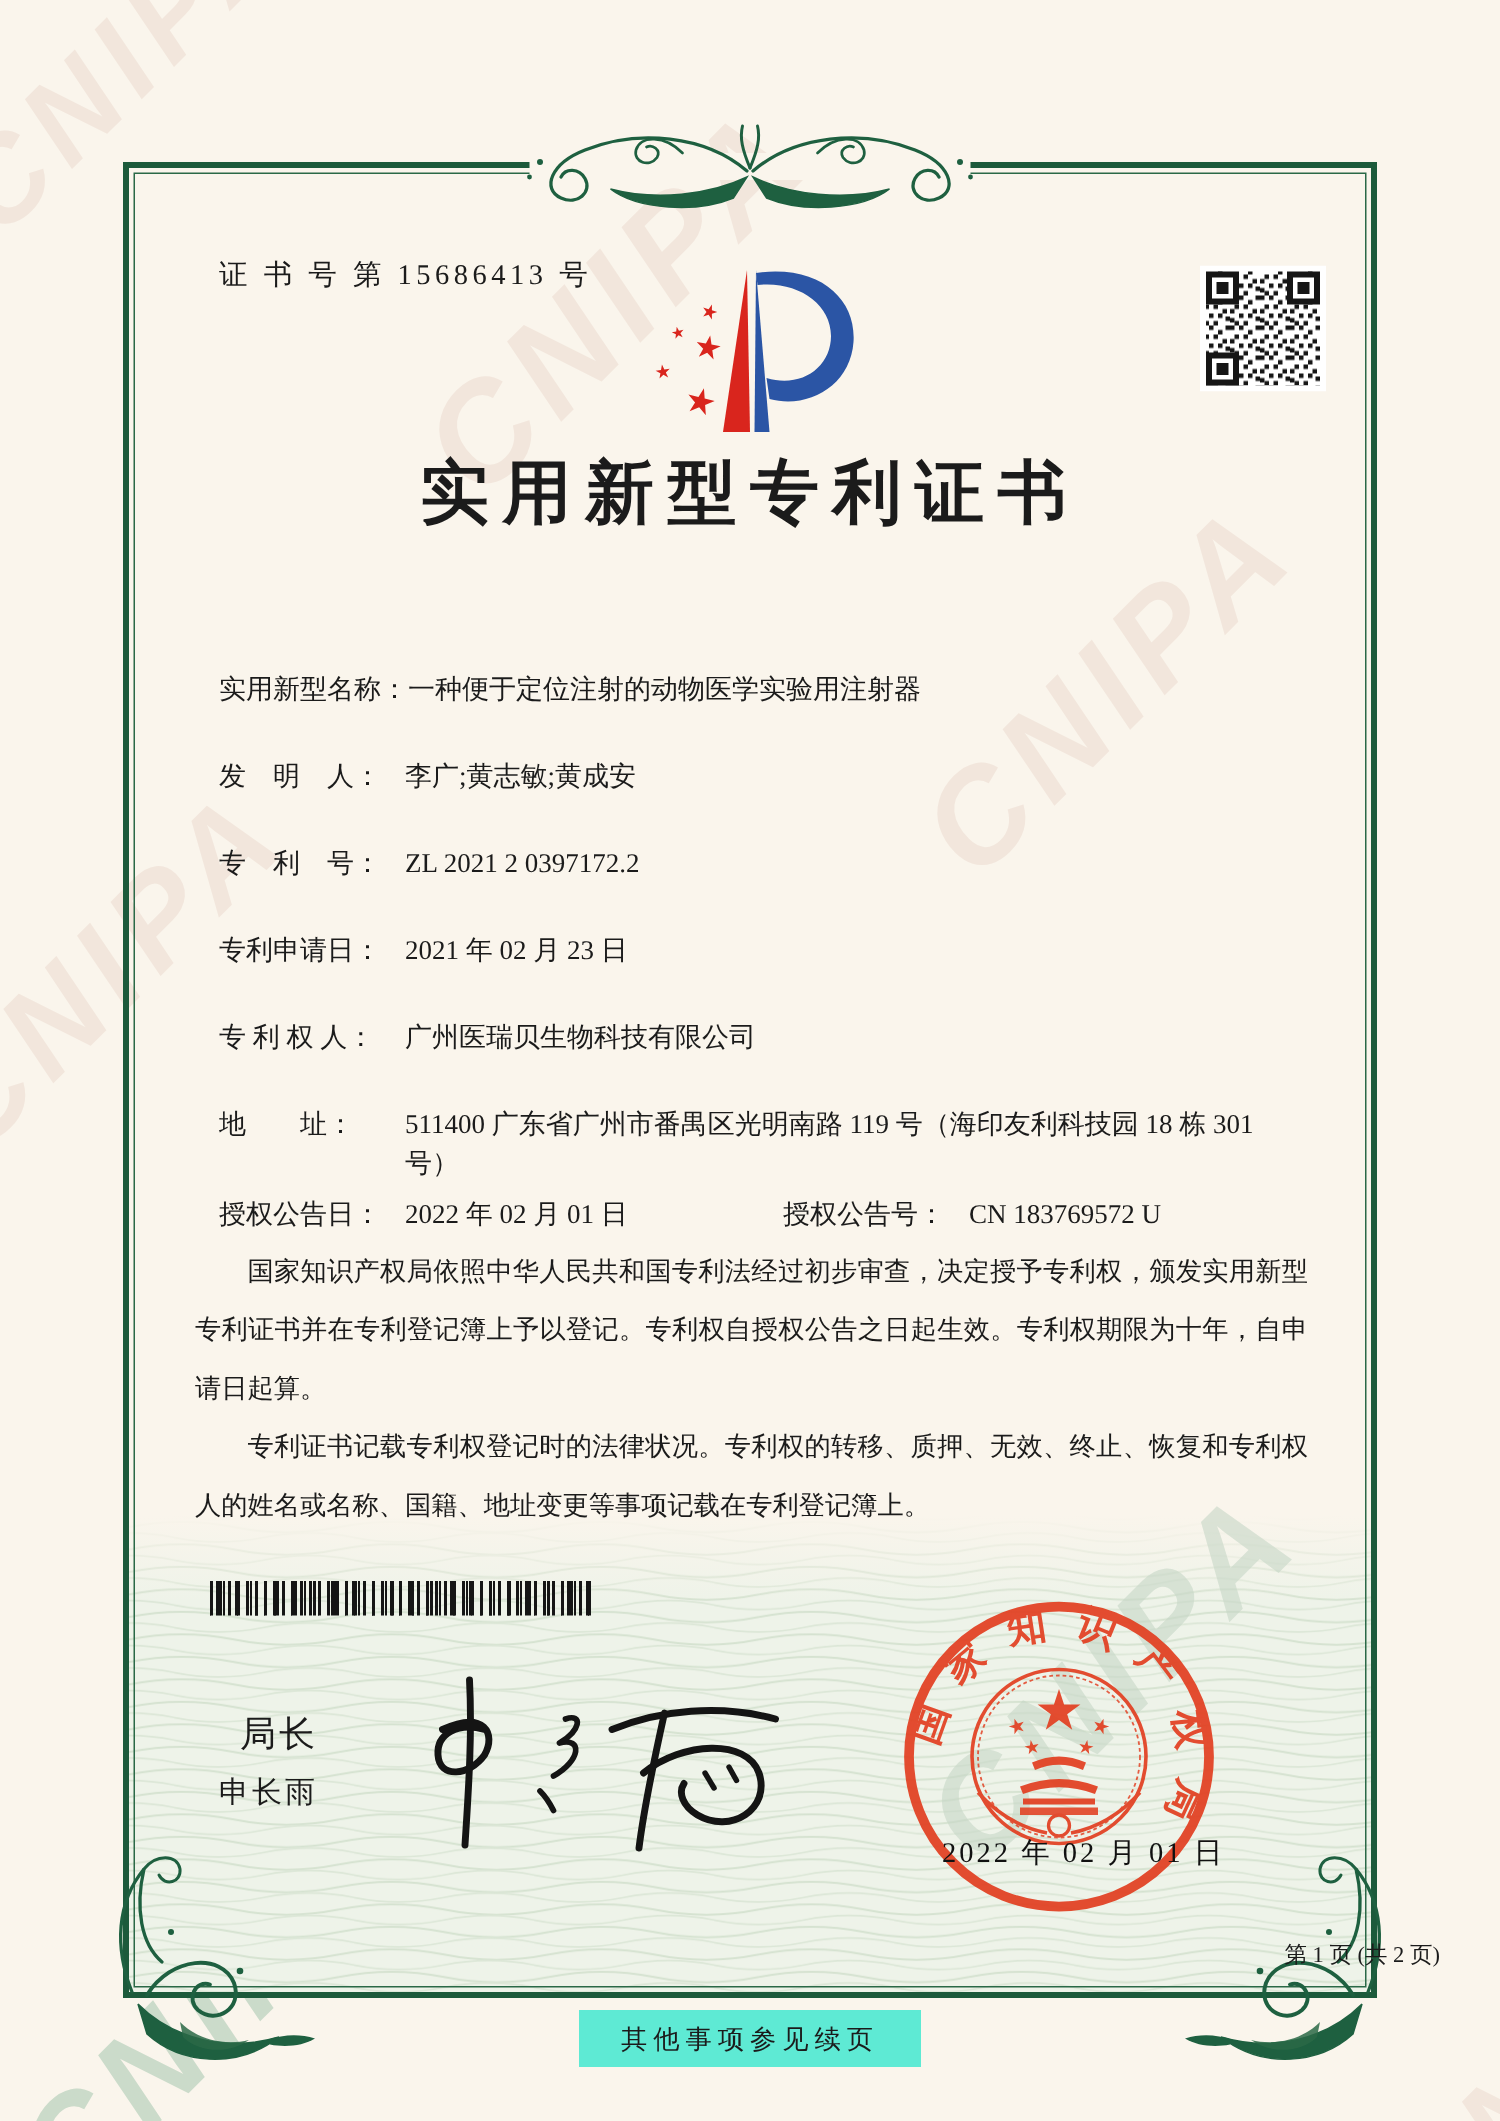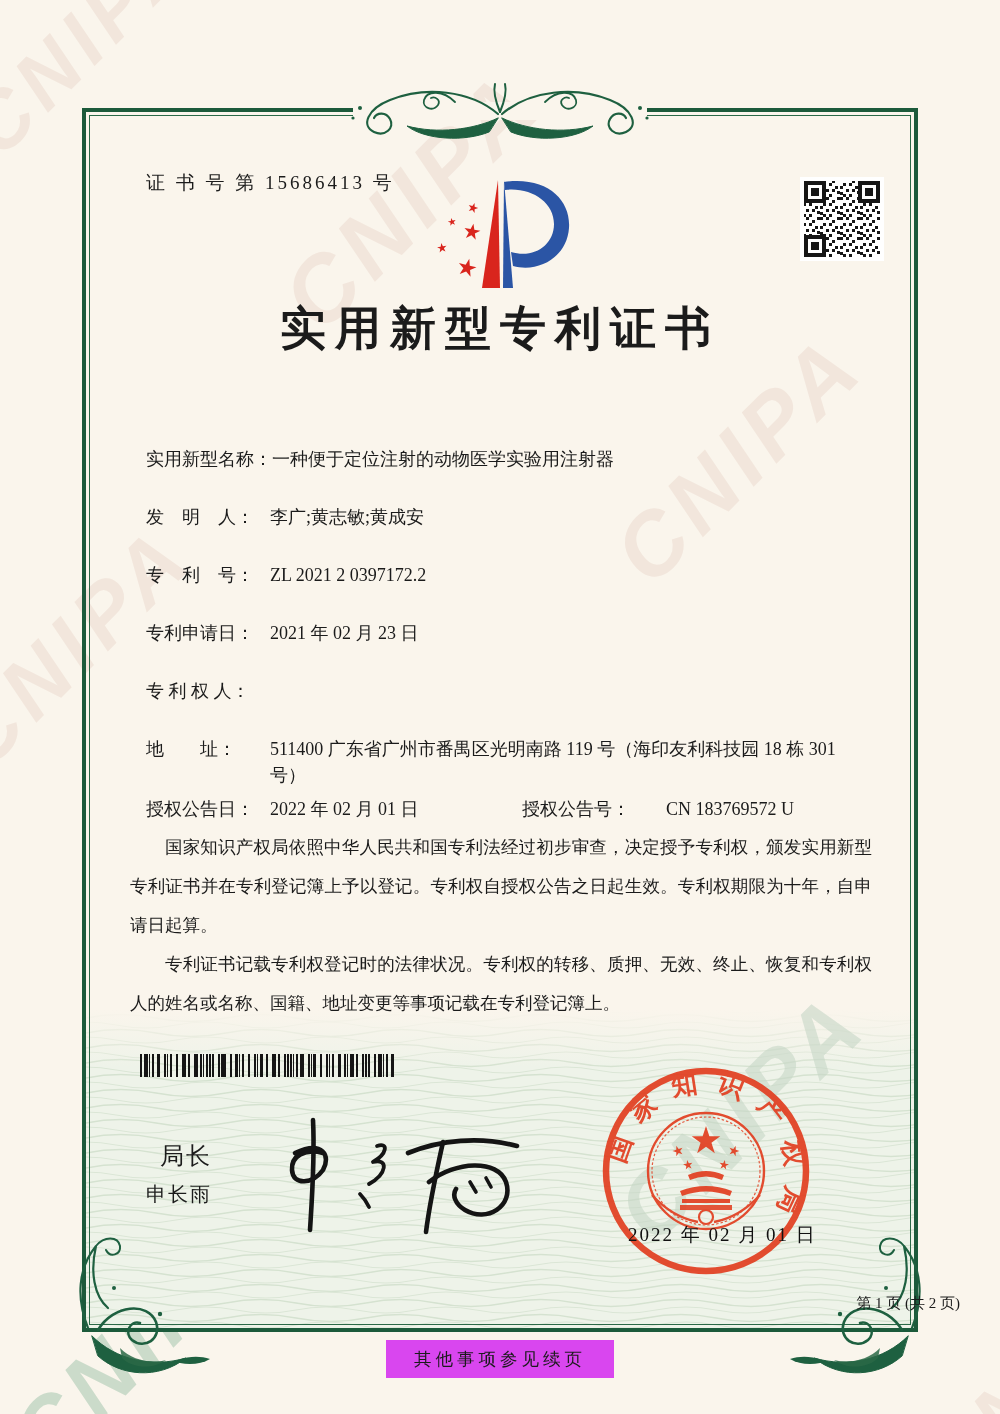--- a/index.html
+++ b/index.html
@@ -40,21 +40,21 @@
   .qr{position:absolute;left:800px;top:177px;}
   .title{position:absolute;left:0;width:1000px;top:298px;text-align:center;
          font-size:46px;font-weight:bold;letter-spacing:9px;}
 
   .fields{position:absolute;left:146px;top:422px;width:726px;font-size:18px;line-height:26px;margin-top:24px;}
   .frow{display:flex;margin-bottom:32px;}
   .flabel{flex:0 0 124px;white-space:nowrap;}
   .fvalue{width:588px;}
   .grant-row{display:flex;margin-bottom:0;}
   .grant-first{flex:0 0 376px;display:flex;}
-  .grant-second{display:flex;gap:20px;}
+  .grant-second{display:flex;}
 
   .paras{position:absolute;left:130px;top:828px;width:742px;font-size:17.5px;
          line-height:39px;text-align:justify;}
   .paras p{margin:0;text-indent:2em;}
 
   .barcode{position:absolute;left:140px;top:1054px;width:258px;height:23px;
     background:
       repeating-linear-gradient(90deg,#151515 0 2px,rgba(0,0,0,0) 2px 6px),
       repeating-linear-gradient(90deg,#151515 0 1px,rgba(0,0,0,0) 1px 9px),
       repeating-linear-gradient(90deg,rgba(0,0,0,0) 0 4px,#151515 4px 6px,rgba(0,0,0,0) 6px 13px);
@@ -62,21 +62,21 @@
 
   .director-title{position:absolute;left:160px;top:1140px;font-size:24px;letter-spacing:2px;}
   .director-name{position:absolute;left:146px;top:1181px;font-size:20px;letter-spacing:2px;}
   .signature{position:absolute;left:265px;top:1098px;z-index:7;}
   .seal{position:absolute;left:594px;top:1059px;z-index:6;}
   .seal-date{position:absolute;left:628px;top:1222px;font-size:19px;letter-spacing:2px;
              color:#111;z-index:8;}
 
   .page-info{position:absolute;left:0;width:960px;top:1294px;text-align:right;font-size:15px;}
   .footer-note{position:absolute;left:0;width:1000px;top:1340px;text-align:center;z-index:6;}
-  .footer-note span{display:inline-block;background:#d946ef;padding:7px 28px;font-size:17.5px;
+  .footer-note span{display:inline-block;background:#5eead4;padding:7px 28px;font-size:17.5px;
                     letter-spacing:4px;}
 </style>
 </head>
 <body>
 
 <div class="page">
 
   <div class="wm wm-pink wm1">CNIPA</div>
   <div class="wm wm-pink wm2">CNIPA</div>
   <div class="wm wm-pink wm3">CNIPA</div>
@@ -221,20 +221,21 @@
       <div class="frow">
         <span class="flabel">专　利　号：</span>
         <span class="fvalue">ZL 2021 2 0397172.2</span>
       </div>
       <div class="frow">
         <span class="flabel">专利申请日：</span>
         <span class="fvalue">2021 年 02 月 23 日</span>
       </div>
       <div class="frow">
         <span class="flabel">专 利 权 人：</span>
+        <span class="fvalue">广州医瑞贝生物科技有限公司</span>
       </div>
       <div class="frow" style="margin-bottom:8px;">
         <span class="flabel">地　　址：</span>
         <span class="fvalue">511400 广东省广州市番禺区光明南路 119 号（海印友利科技园 18 栋 301 号）</span>
       </div>
       <div class="frow grant-row">
         <span class="grant-first">
           <span class="flabel">授权公告日：</span>
           <span>2022 年 02 月 01 日</span>
         </span>

